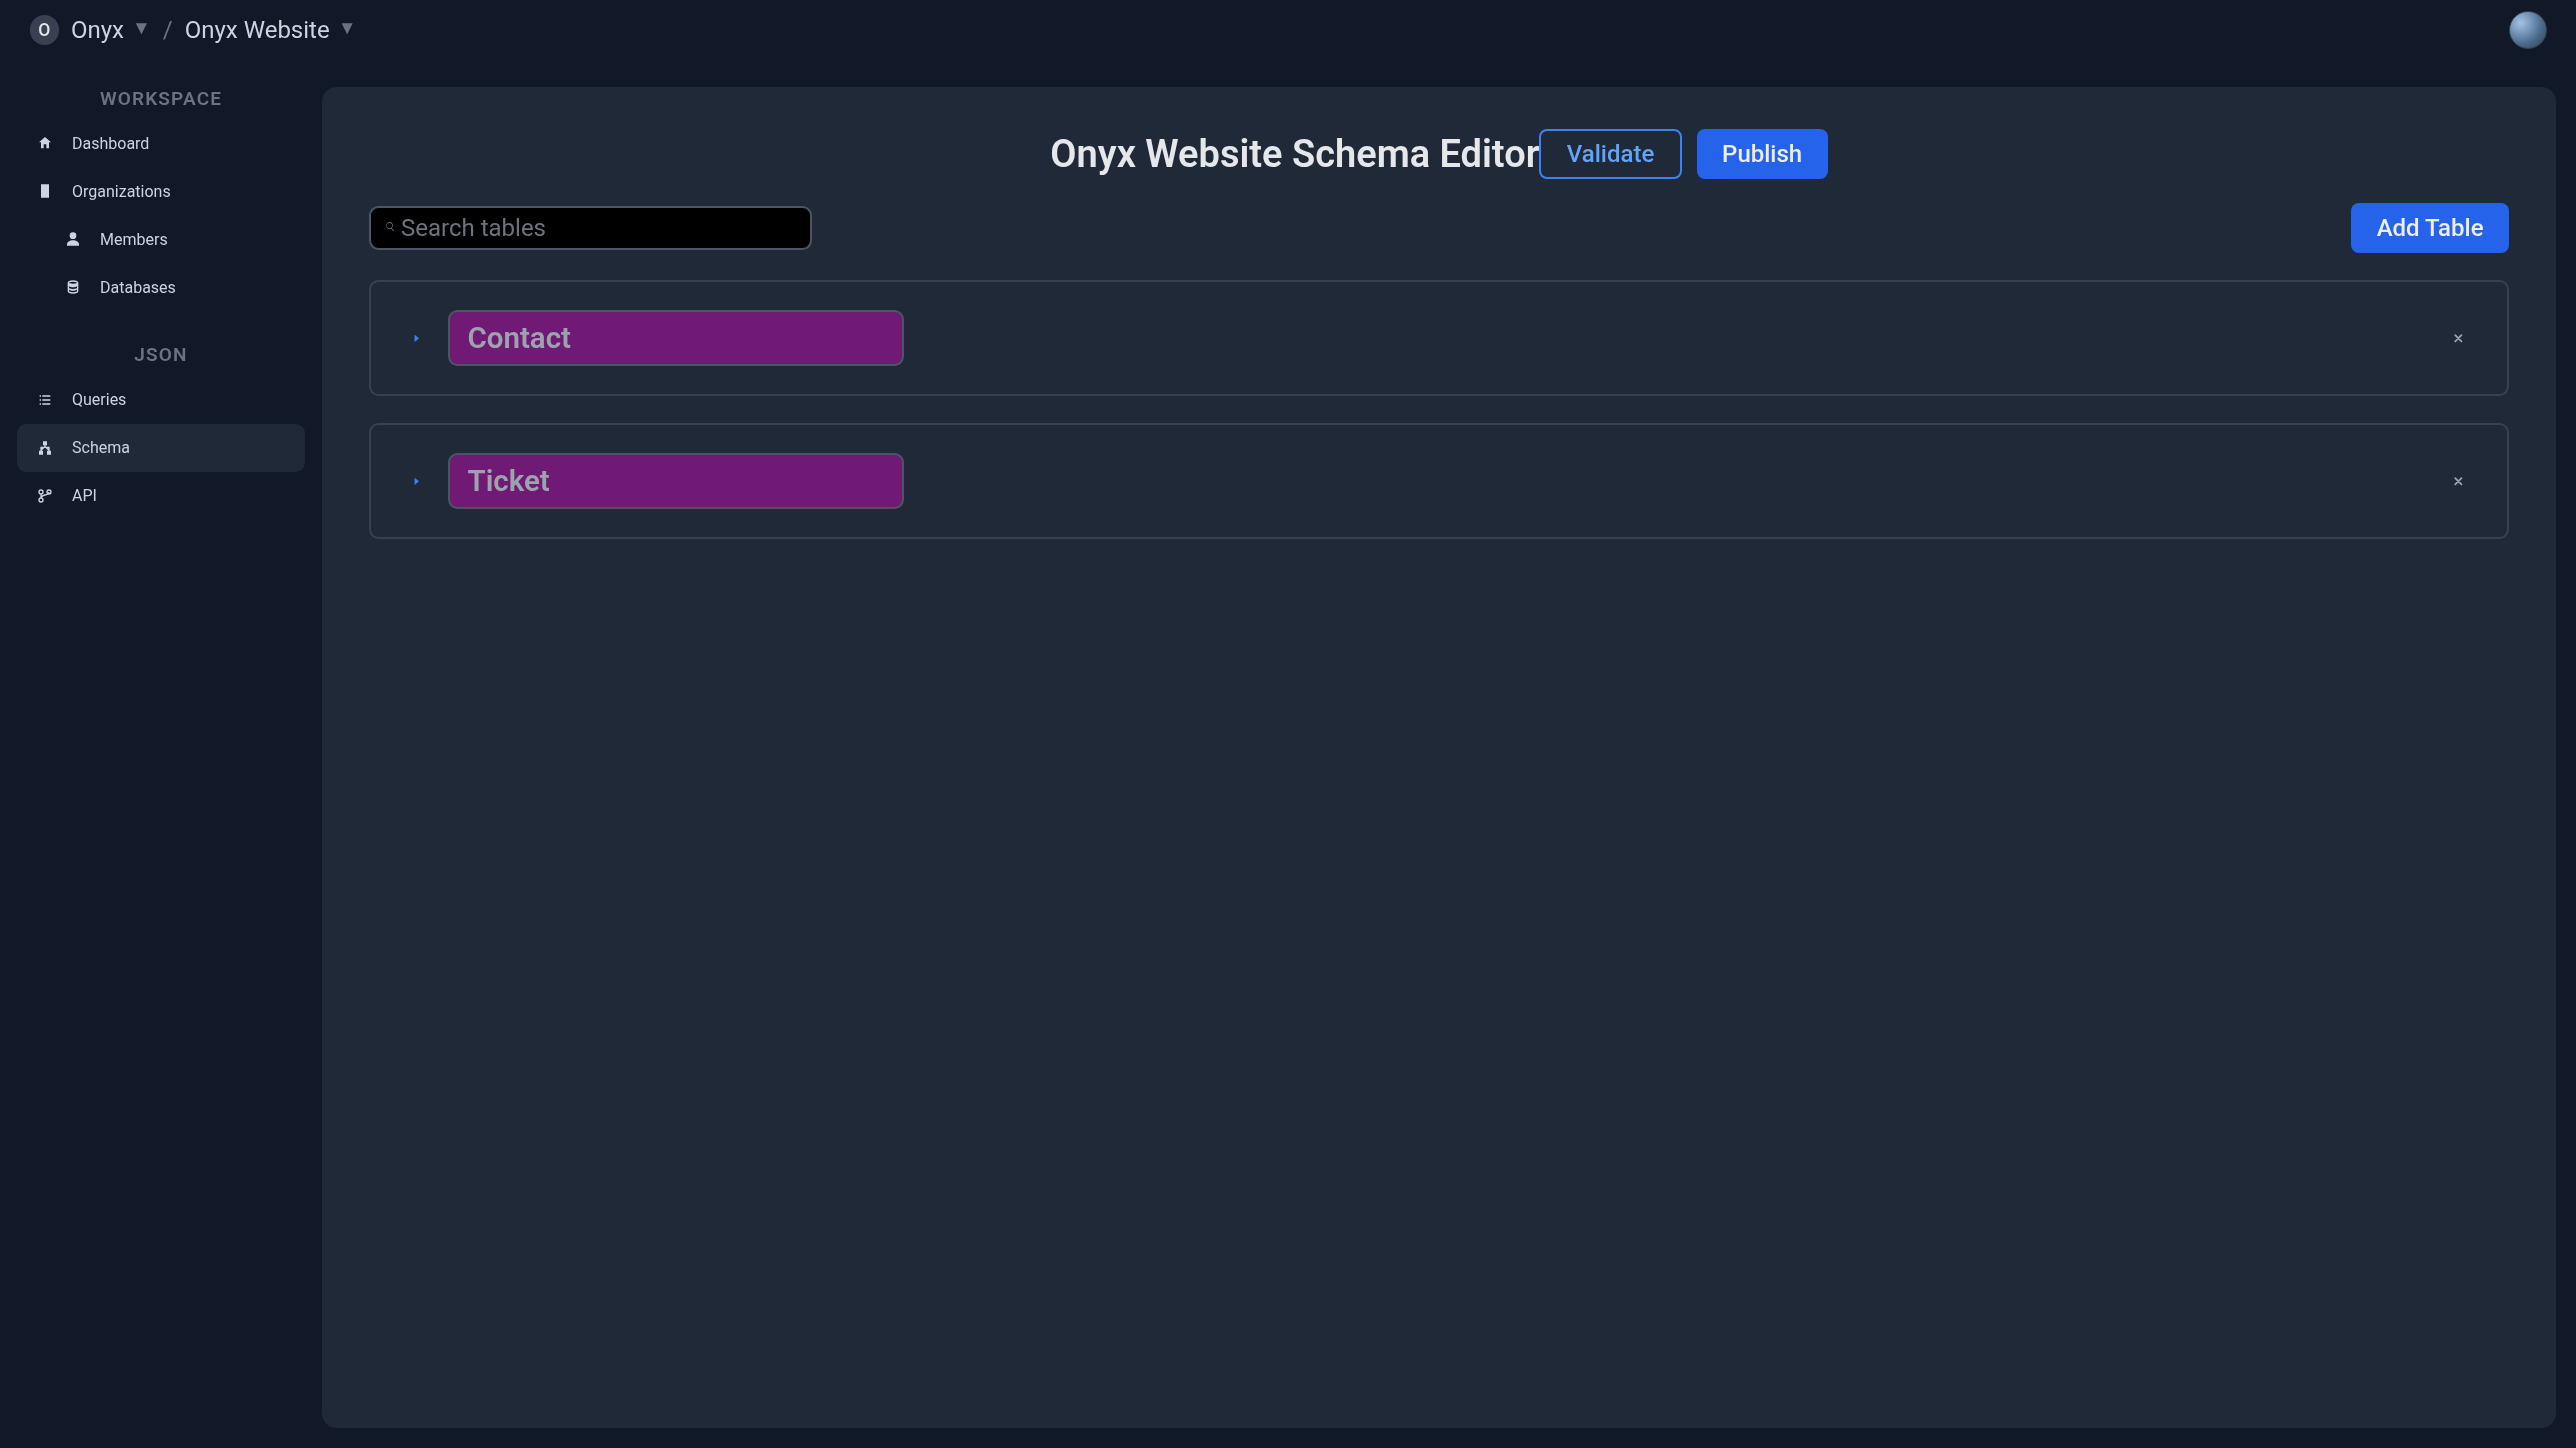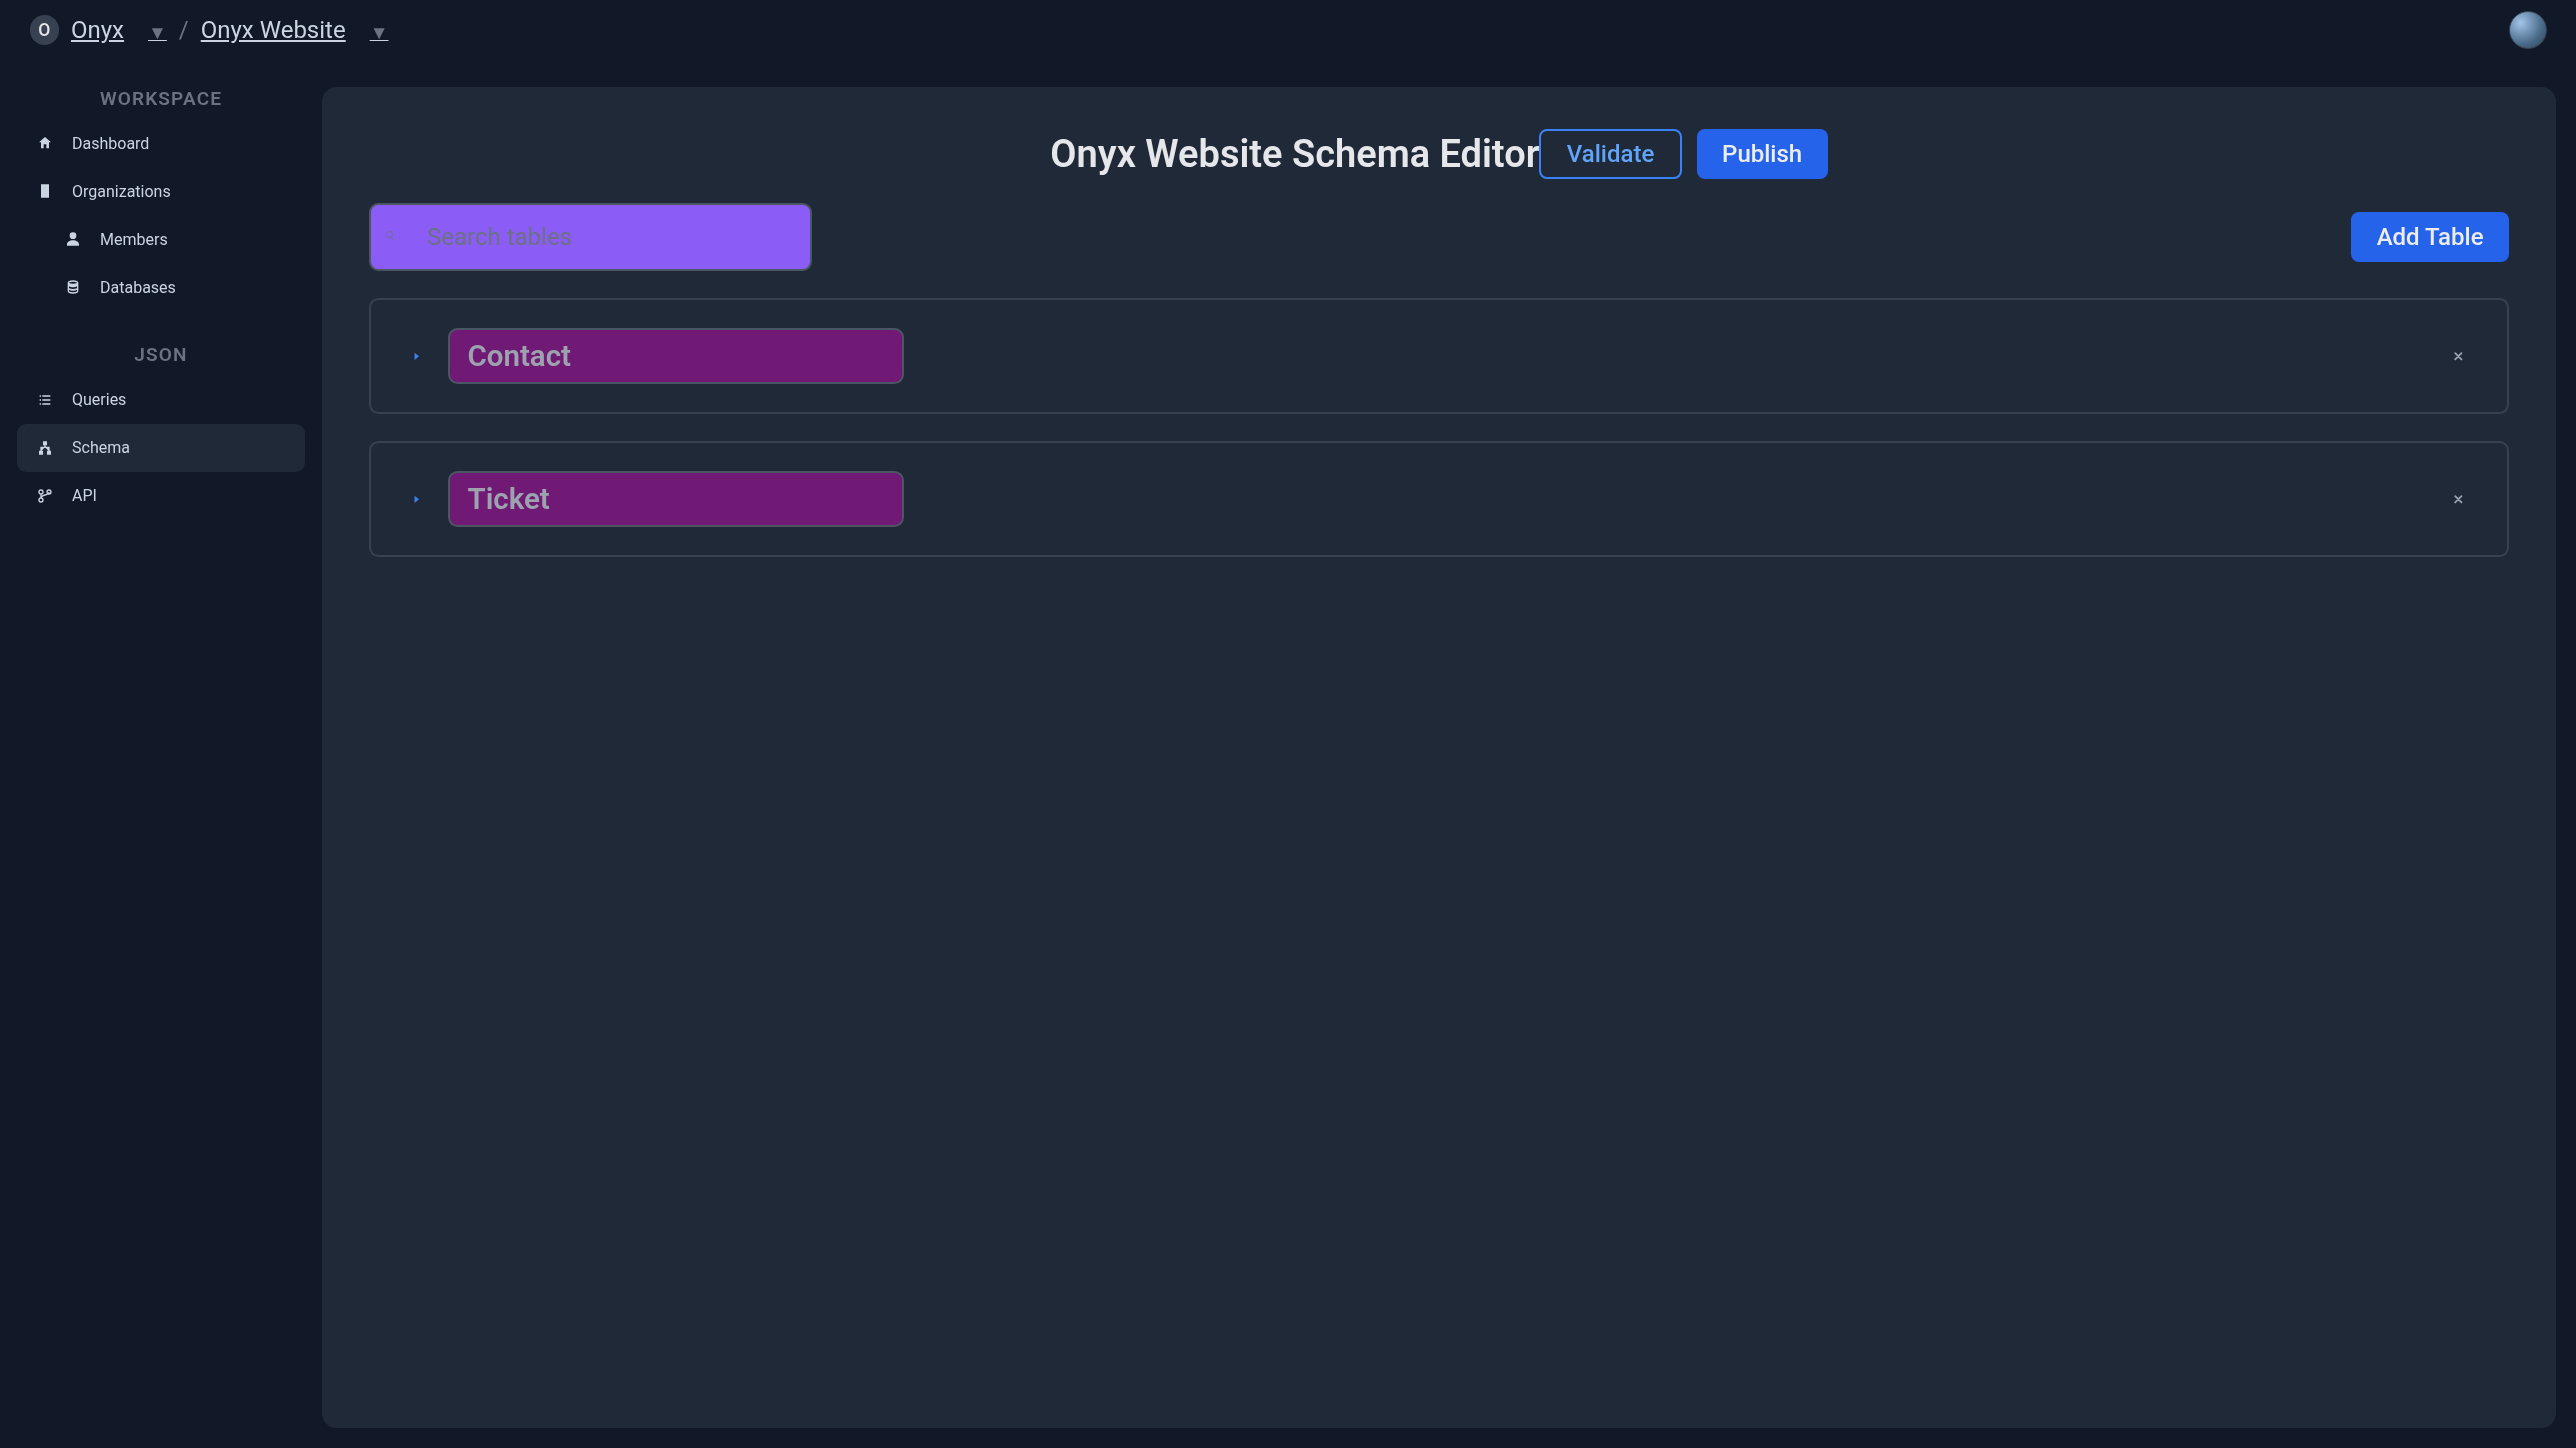--- a/index.html
+++ b/index.html
@@ -43,24 +43,23 @@
       background: #374151;
       display: inline-flex;
       align-items: center;
       justify-content: center;
       font-size: 17.5px;
       color: #e5e7eb;
       font-weight: 500;
     }
     .crumb-seg {
       display: inline-flex;
-      align-items: flex-end;
-      gap: 24px;
-      cursor: pointer;
-      text-decoration: underline;
+      align-items: flex-start;
+      gap: 8px;
+      cursor: pointer;
     }
     .caret {
       color: #6b7280;
       font-size: 19px;
     }
     .slash {
       color: #6b7280;
     }
     .user-avatar {
       width: 38px;
@@ -191,25 +190,25 @@
       justify-content: space-between;
       align-items: center;
       margin-bottom: 27px;
     }
     .search-wrap {
       position: relative;
       width: 443px;
     }
     .search-input {
       width: 100%;
-      height: 68px;
-      background: #8b5cf6;
+      height: 44px;
+      background: #000000;
       border: 2px solid #4b5563;
       border-radius: 9.4px;
-      padding: 0 16px 0 56px;
+      padding: 0 16px 0 30px;
       font-size: 24px;
       color: #e5e7eb;
     }
     .search-input::placeholder {
       color: #6b7280;
     }
     .search-icon {
       position: absolute;
       left: 16px;
       top: 50%;

